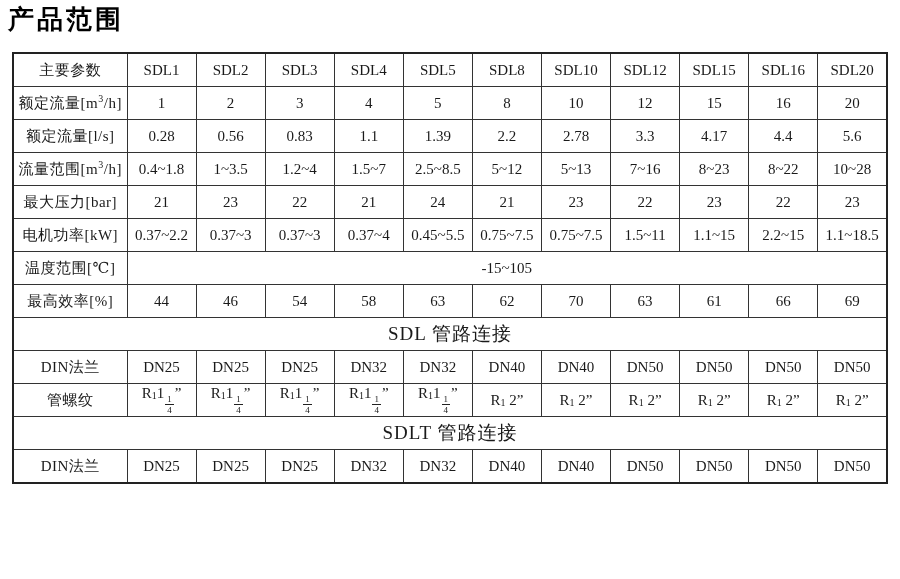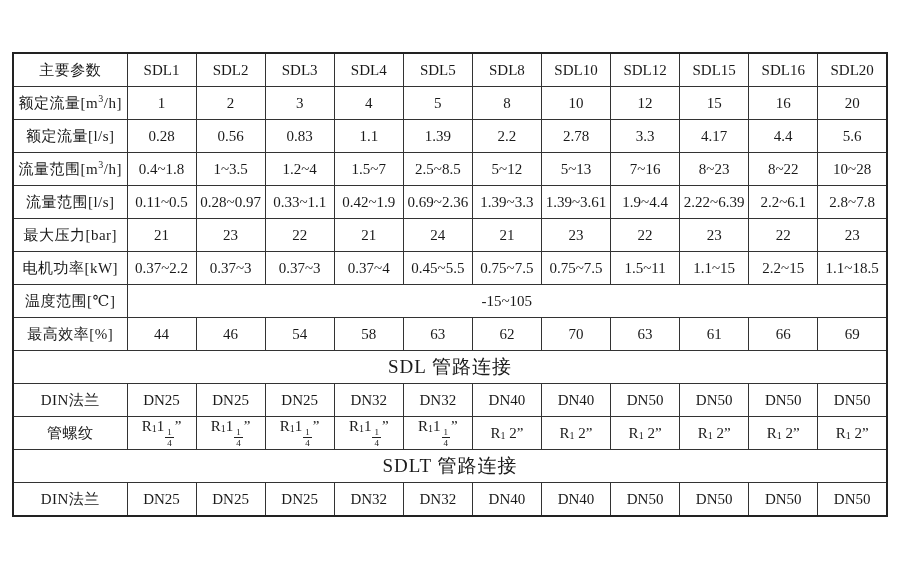--- a/index.html
+++ b/index.html
@@ -64,20 +64,21 @@
     vertical-align: -4px;
     margin: 0 1px;
   }
   span.frac .num { border-bottom: 1px solid #222; padding: 0 2px; }
   span.frac .den { padding: 0 2px; }
 </style>
 </head>
 <body>
 
 <div class="page">
+  <h1 class="page-title">产品范围</h1>
 
   <table class="spec">
     <colgroup>
       <col style="width:114px">
       <col>
         <col>
         <col>
         <col>
         <col>
         <col>
@@ -138,34 +139,20 @@
           <td>1.5~7</td>
           <td>2.5~8.5</td>
           <td>5~12</td>
           <td>5~13</td>
           <td>7~16</td>
           <td>8~23</td>
           <td>8~22</td>
           <td>10~28</td>
         </tr>
         <tr>
-          <td class="row-label">流量范围[l/s]</td>
-          <td>0.11~0.5</td>
-          <td>0.28~0.97</td>
-          <td>0.33~1.1</td>
-          <td>0.42~1.9</td>
-          <td>0.69~2.36</td>
-          <td>1.39~3.3</td>
-          <td>1.39~3.61</td>
-          <td>1.9~4.4</td>
-          <td>2.22~6.39</td>
-          <td>2.2~6.1</td>
-          <td>2.8~7.8</td>
-        </tr>
-        <tr>
           <td class="row-label">最大压力[bar]</td>
           <td>21</td>
           <td>23</td>
           <td>22</td>
           <td>21</td>
           <td>24</td>
           <td>21</td>
           <td>23</td>
           <td>22</td>
           <td>23</td>

